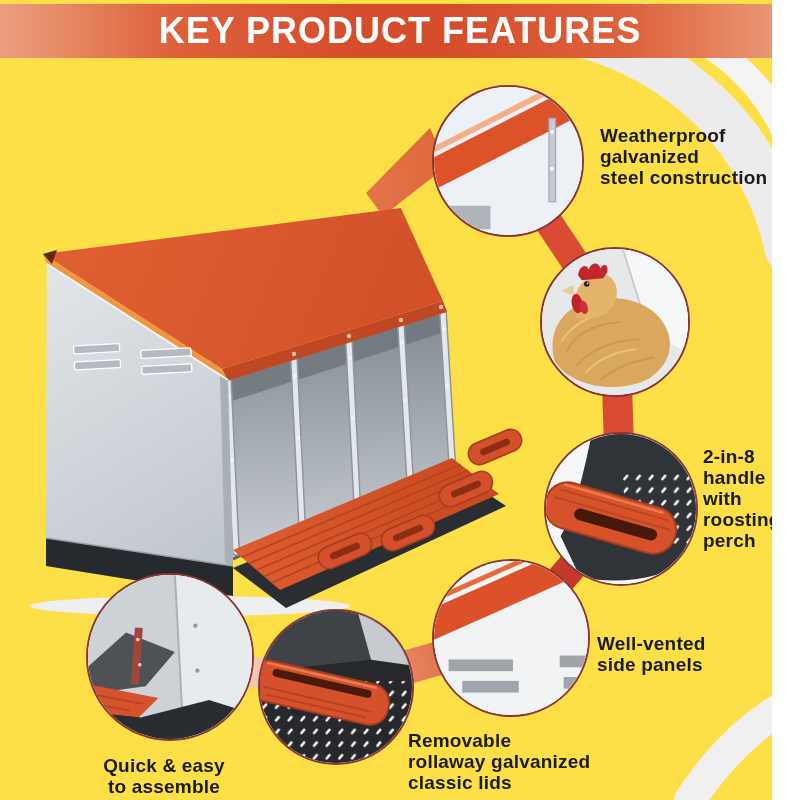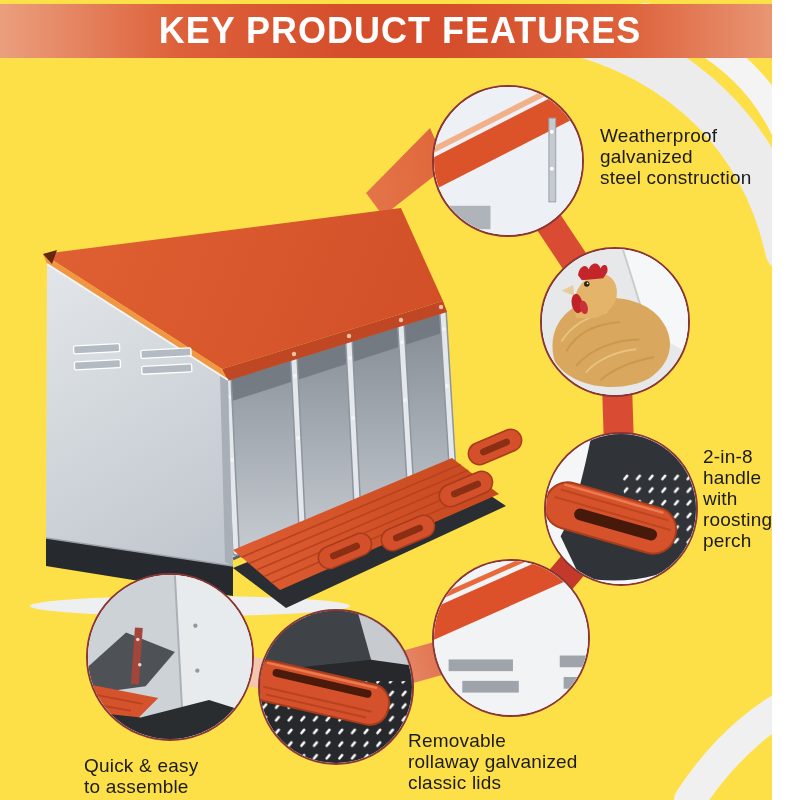--- a/index.html
+++ b/index.html
@@ -10,22 +10,22 @@
   .banner{position:absolute;left:0;top:4px;width:800px;height:54px;z-index:6;
           background:linear-gradient(90deg,#eb9f7e 0%,#dd613a 22%,#d54d2b 45%,#d54d2b 55%,#dd613a 78%,#eb9f7e 100%);
           display:flex;align-items:center;justify-content:center;}
   .banner-title{color:#ffffff;font-size:36px;font-weight:800;letter-spacing:1px;white-space:nowrap;}
   
   .circle{position:absolute;border-radius:50%;border:2px solid #8a3636;overflow:hidden;
           background:#fff;z-index:3;box-sizing:border-box;}
   .circle svg{display:block;width:100%;height:100%;}
   
   .label{position:absolute;z-index:4;color:#1b1b1b;font-size:19px;line-height:21px;
-         font-weight:400;letter-spacing:.2px;white-space:pre-line;}
-  .label.center{}
+         font-weight:700;letter-spacing:.2px;white-space:pre-line;}
+  .label.center{text-align:center;}
   .z0{z-index:0}.z1{z-index:1}.z2{z-index:2}
 </style>
 </head>
 <body>
 
 <div class="stage">
 
   <svg class="layer z0" width="800" height="800" viewBox="0 0 800 800">
     <path d="M 560,28 C 690,58 765,145 788,250" stroke="#ececec" stroke-width="46" fill="none" stroke-linecap="round"></path>
     <path d="M 645,16 C 725,40 772,92 793,152" stroke="#f4f4f4" stroke-width="26" fill="none" stroke-linecap="round"></path>
@@ -277,19 +277,21 @@
   </div>
 
   <div class="label" style="left:600px;top:125px;width:190px">Weatherproof
 galvanized
 steel construction</div>
   <div class="label" style="left:703px;top:446px;width:97px">2-in-8
 handle
 with
 roosting
 perch</div>
+  <div class="label" style="left:597px;top:633px;width:190px">Well-vented
+side panels</div>
   <div class="label" style="left:408px;top:730px;width:200px">Removable
 rollaway galvanized
 classic lids</div>
   <div class="label center" style="left:84px;top:755px;width:160px">Quick &amp; easy
 to assemble</div>
 
 </div>
 
 </body></html>

